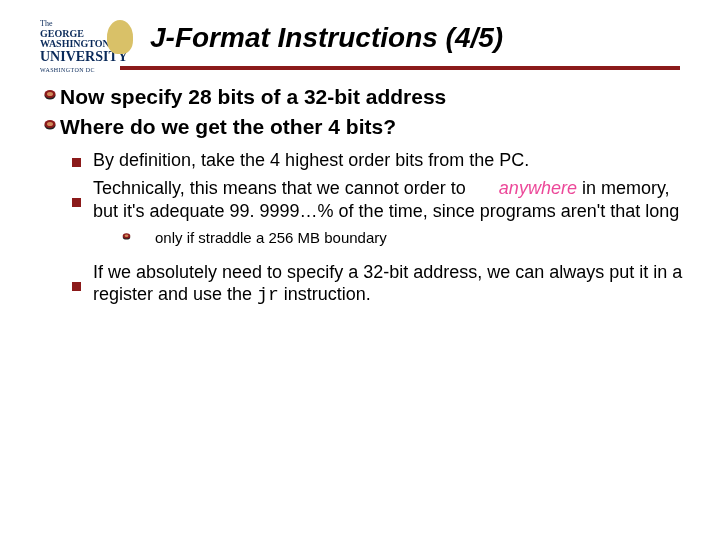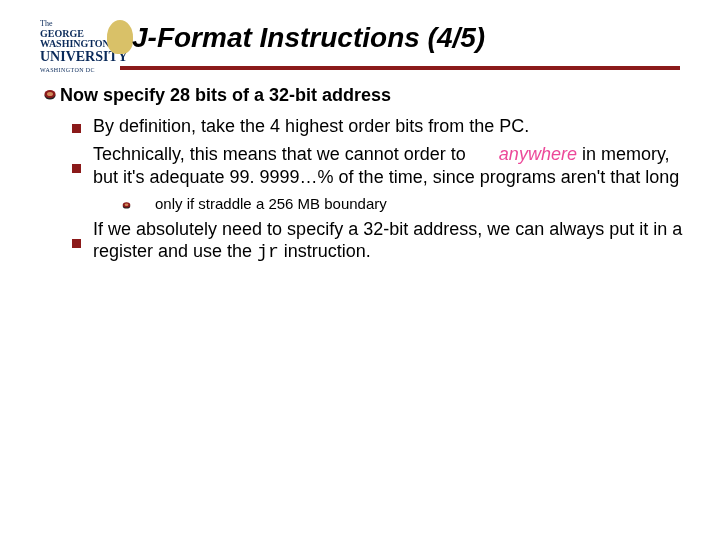--- a/index.html
+++ b/index.html
@@ -35,21 +35,21 @@
     top: 2px;
     right: 2px;
     width: 26px;
     height: 34px;
     background: #d9c168;
     border-radius: 50% 50% 40% 40%;
   }
   .title {
     position: absolute;
     top: 22px;
-    left: 132px;
+    left: 150px;
     font-size: 28px;
     font-weight: bold;
     font-style: italic;
     color: #000;
   }
   .rule {
     position: absolute;
     top: 66px;
     left: 120px;
     width: 560px;
@@ -59,21 +59,21 @@
   .content {
     position: absolute;
     top: 84px;
     left: 44px;
     width: 640px;
   }
   .lvl1 {
     display: flex;
     align-items: flex-start;
     margin-bottom: 4px;
-    font-size: 18px;
+    font-size: 21px;
     font-weight: bold;
     line-height: 1.25;
   }
   .lvl1 .bullet {
     width: 12px;
     height: 12px;
     flex: none;
     margin-top: 5px;
     margin-right: 4px;
   }
@@ -89,23 +89,23 @@
   .lvl2 .bullet-sq {
     width: 9px;
     height: 9px;
     background: #8b1a1a;
     flex: none;
     margin-top: 6px;
     margin-right: 12px;
   }
   .lvl3 {
     display: flex;
-    align-items: center;
+    align-items: flex-start;
     margin-left: 78px;
-    margin-bottom: 4px;
+    margin-bottom: 13px;
     margin-top: 6px;
     font-size: 15px;
     line-height: 1.3;
   }
   .lvl3 .bullet-sm {
     width: 9px;
     height: 9px;
     flex: none;
     margin-top: 4px;
     margin-right: 24px;
@@ -134,20 +134,28 @@
 
   <div class="lvl1">
     <svg class="bullet" viewBox="0 0 12 12">
       <ellipse cx="6" cy="6.5" rx="5.5" ry="4" fill="#222"></ellipse>
       <ellipse cx="6" cy="5" rx="5.5" ry="4" fill="#8b1a1a"></ellipse>
       <ellipse cx="6" cy="5" rx="3" ry="2" fill="#d08a5a"></ellipse>
     </svg>
     <div>Now specify 28 bits of a 32-bit address</div>
   </div>
 
+  <div class="lvl1">
+    <svg class="bullet" viewBox="0 0 12 12">
+      <ellipse cx="6" cy="6.5" rx="5.5" ry="4" fill="#222"></ellipse>
+      <ellipse cx="6" cy="5" rx="5.5" ry="4" fill="#8b1a1a"></ellipse>
+      <ellipse cx="6" cy="5" rx="3" ry="2" fill="#d08a5a"></ellipse>
+    </svg>
+    <div>Where do we get the other 4 bits?</div>
+  </div>
 
   <div class="lvl2-group">
     <div class="lvl2">
       <div class="bullet-sq"></div>
       <div>By definition, take the 4 highest order bits from the PC.</div>
     </div>
 
     <div class="lvl2">
       <div class="bullet-sq"></div>
       <div>

